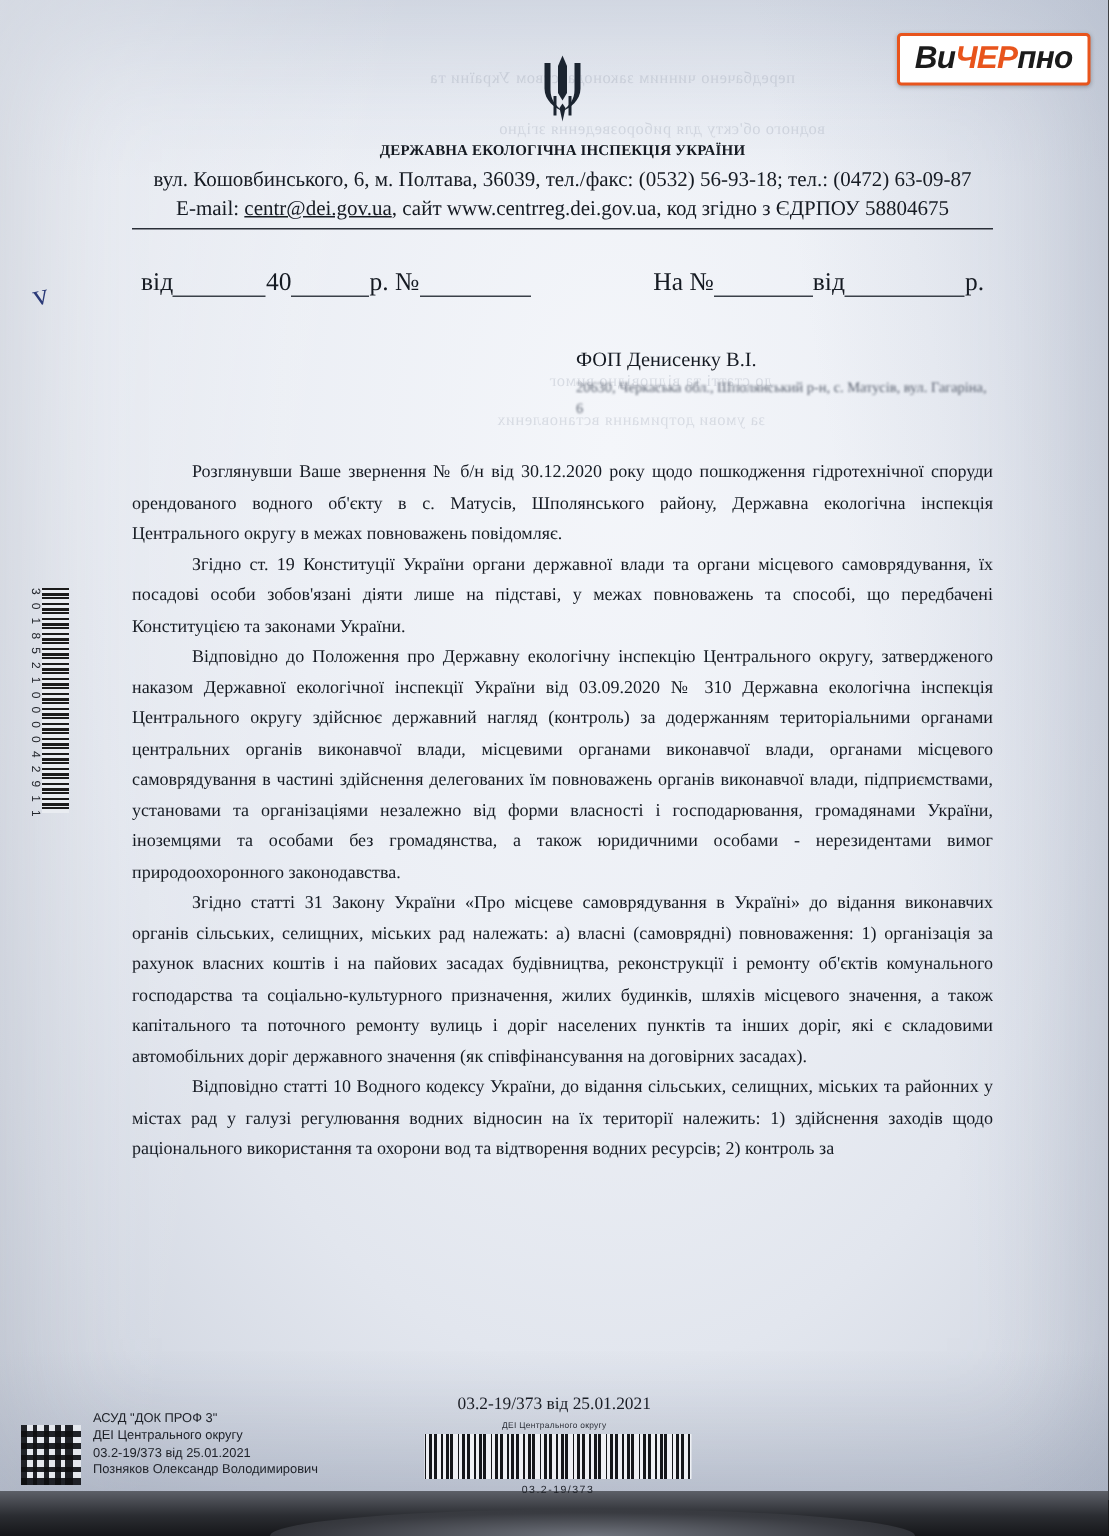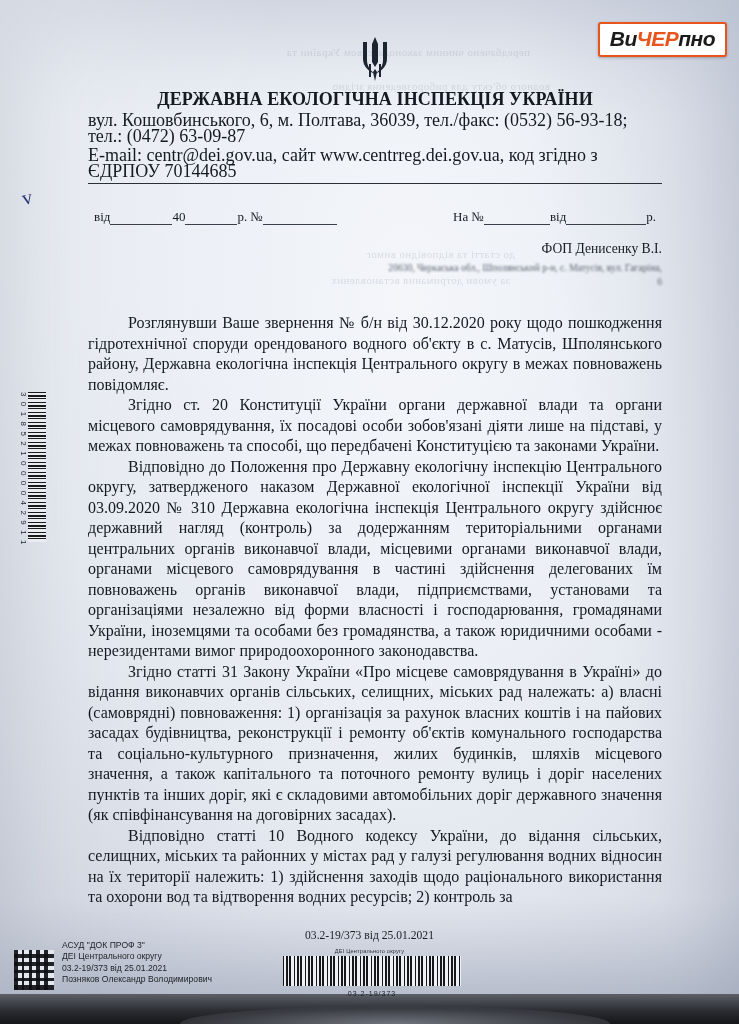--- a/index.html
+++ b/index.html
@@ -93,70 +93,70 @@
     width: 574px;
     color: #151a22;
   }
   .coat {
     text-align: center;
     margin-bottom: 4px;
   }
   .coat svg { display: inline-block; }
   .org {
     text-align: center;
-    font-size: 18px;
+    font-size: 10px;
     font-weight: bold;
     letter-spacing: 0.1px;
     line-height: 19px;
   }
   .addr {
-    font-size: 18px;
+    text-align: center;
+    font-size: 14px;
     line-height: 16px;
     margin-top: 3px;
   }
-  .addr .u { }
+  .addr .u { text-decoration: underline; }
   .rule {
     height: 0;
     border-top: 1.6px solid #2a2f38;
     margin: 4px 0 9px 0;
   }
   .refline {
     display: flex;
-    font-size: 13px;
+    font-size: 17px;
     margin-bottom: 2px;
     padding: 0 6px;
     margin-top: 25px;
   }
   .refline .seg { white-space: nowrap; }
   .dash { display: inline-block; border-bottom: 1px solid #3a4049; vertical-align: bottom; }
   .d1 { width: 62px; }
   .d2 { width: 74px; }
   .d3 { width: 66px; }
   .d4 { width: 80px; }
   .d5 { width: 52px; }
   .spacer { flex: 1 1 auto; }
   .addressee {
-    margin-top: 16px;
+    margin-top: 34px;
     margin-left: 296px;
     font-size: 13.6px;
-    text-align: right;
   }
   .addressee .blurred {
     display: block;
     font-size: 9.6px;
     line-height: 14px;
     color: #5d6472;
     filter: blur(0.8px);
     margin-top: 4px;
   }
   p.body {
     margin: 0;
     text-align: justify;
     text-justify: inter-word;
-    font-size: 16px;
+    font-size: 12px;
     line-height: 20.5px;
     text-indent: 40px;
   }
   p.body.first { margin-top: 24px; }
   .ul { }
   
   .vbar {
     position: absolute;
     left: 28px;
     top: 392px;
@@ -300,21 +300,21 @@
           <path d="M23 28 L21 28 L21 41 L23 41 Z"></path>
           <path d="M17 33 L19 36 L17 45 L15 36 Z"></path>
         </g>
       </svg>
     </div>
 
     <div class="org">ДЕРЖАВНА ЕКОЛОГІЧНА ІНСПЕКЦІЯ УКРАЇНИ</div>
 
     <div class="addr">вул. Кошовбинського, 6, м. Полтава, 36039, тел./факс: (0532) 56-93-18; тел.: (0472) 63-09-87</div>
     <div class="addr">
-      <span>E-mail: </span><span class="u">centr@dei.gov.ua</span><span>, сайт www.centrreg.dei.gov.ua, код згідно з ЄДРПОУ 70144685</span>
+      <span>E-mail: </span><span class="u">centr@dei.gov.ua</span><span>, сайт www.centrreg.dei.gov.ua, код згідно з ЄДРПОУ 58804675</span>
     </div>
 
     <div class="rule"></div>
 
     <div class="refline">
       <span class="seg">від</span>
       <span class="dash d1"></span>
       <span class="seg">40</span>
       <span class="dash d5"></span>
       <span class="seg">р. №</span>
@@ -326,21 +326,21 @@
       <span class="dash d4"></span>
       <span class="seg">р.</span>
     </div>
 
     <div class="addressee">
       <span>ФОП Денисенку В.І.</span>
       <span class="blurred">20630, Черкаська обл., Шполянський р-н, с. Матусів, вул. Гагаріна, 6</span>
     </div>
 
     <p class="body first">Розглянувши Ваше звернення № б/н від 30.12.2020 року щодо пошкодження гідротехнічної споруди орендованого водного об'єкту в с. Матусів, Шполянського району, Державна екологічна інспекція Центрального округу в межах повноважень повідомляє.</p>
-    <p class="body">Згідно ст. 20 Конституції України органи державної влади та органи місцевого самоврядування, їх посадові особи зобов'язані діяти лише на підставі, у межах повноважень та способі, що передбачені Конституцією та законами України.</p>
+    <p class="body">Згідно ст. 19 Конституції України органи державної влади та органи місцевого самоврядування, їх посадові особи зобов'язані діяти лише на підставі, у межах повноважень та способі, що передбачені Конституцією та законами України.</p>
     <p class="body">Відповідно до Положення про Державну екологічну інспекцію Центрального округу, затвердженого наказом Державної екологічної інспекції України від 03.09.2020 № 310 Державна екологічна інспекція Центрального округу здійснює державний нагляд (контроль) за додержанням територіальними органами центральних органів виконавчої влади, місцевими органами виконавчої влади, органами місцевого самоврядування в частині здійснення делегованих їм повноважень органів виконавчої влади, підприємствами, установами та організаціями незалежно від форми власності і господарювання, громадянами України, іноземцями та особами без громадянства, а також юридичними особами - нерезидентами вимог природоохоронного законодавства.</p>
     <p class="body">Згідно статті 31 Закону України «Про місцеве самоврядування в Україні» до відання виконавчих органів сільських, селищних, міських рад належать: а) власні (самоврядні) повноваження: 1) <span class="ul">організація за рахунок власних коштів і на пайових засадах будівництва, реконструкції і ремонту об'єктів комунального господарства</span> та соціально-культурного призначення, жилих будинків, шляхів місцевого значення, а також капітального та поточного ремонту вулиць і доріг населених пунктів та інших доріг, які є складовими автомобільних доріг державного значення (як співфінансування на договірних засадах).</p>
     <p class="body">Відповідно статті 10 Водного кодексу України, до відання сільських, селищних, міських та районних у містах рад у галузі регулювання водних відносин на їх території належить: 1) здійснення заходів щодо раціонального використання та охорони вод та відтворення водних ресурсів; 2) контроль за</p>
 
   </div>
 
   <div class="reg-caption">03.2-19/373 від 25.01.2021</div>
   <div class="reg-subcaption">ДЕІ Центрального округу</div>
   <div class="hbar"></div>
   <div class="hbar-code">03.2-19/373</div>

